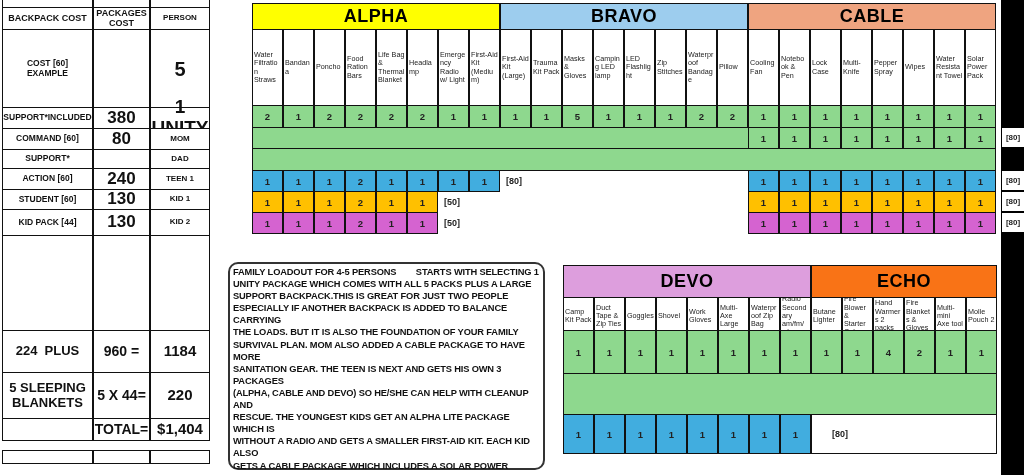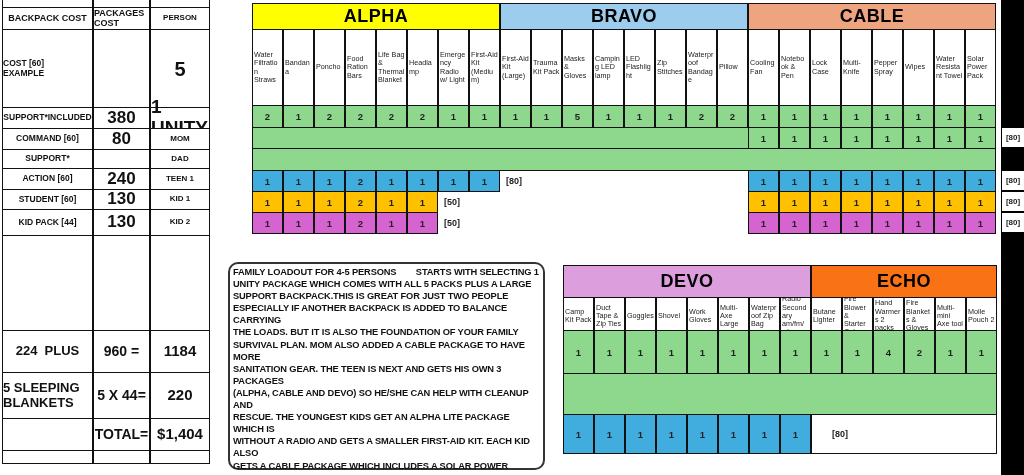--- a/index.html
+++ b/index.html
@@ -35,21 +35,21 @@
   }
   .tag{font-weight:bold;font-size:9px;color:#222;display:flex;align-items:center;}
   .chip{
     position:absolute;left:1002px;width:22px;height:19px;background:#fff;
     display:flex;align-items:center;justify-content:center;
     font-weight:bold;font-size:8px;color:#222;
   }
   
   .lc{
     box-sizing:border-box;border:1px solid #111;background:#fff;
-    display:flex;align-items:center;justify-content:center;
+    display:flex;align-items:center;justify-content:center;text-align:center;
     font-weight:bold;white-space:pre-wrap;color:#111;line-height:1.1;
   }
   .w1{flex:0 0 91px;width:91px;}
   .w2{flex:0 0 57px;width:57px;}
   .w3{flex:0 0 60px;width:60px;}
   .fz8{font-size:8px;}  .fz85{font-size:8.5px;} .fz9{font-size:9px;}
   .fz13{font-size:13px;}.fz14{font-size:14px;}  .fz15{font-size:15px;}
   .fz17{font-size:17px;}.fz19{font-size:19px;}  .fz20{font-size:20px;}
   .nohline{border-top:none;border-bottom:none;}
   .itembox{
@@ -123,21 +123,21 @@
   <div class="abs frow" style="left:2px;top:330px;height:43px;">
     <span class="lc w1 fz13">224  PLUS</span>
     <span class="lc w2 fz14">960 =</span>
     <span class="lc w3 fz15">1184</span>
   </div>
   <div class="abs frow" style="left:2px;top:372px;height:47px;">
     <span class="lc w1 fz13">5 SLEEPING BLANKETS</span>
     <span class="lc w2 fz14">5 X 44=</span>
     <span class="lc w3 fz15">220</span>
   </div>
-  <div class="abs frow" style="left:2px;top:418px;height:33px;">
+  <div class="abs frow" style="left:2px;top:418px;height:23px;">
     <span class="lc w1"></span>
     <span class="lc w2 fz14">TOTAL=</span>
     <span class="lc w3 fz15">$1,404</span>
   </div>
   <div class="abs frow" style="left:2px;top:450px;height:14px;">
     <span class="lc w1"></span>
       <span class="lc w2"></span>
       <span class="lc w3"></span>
   </div>
 

